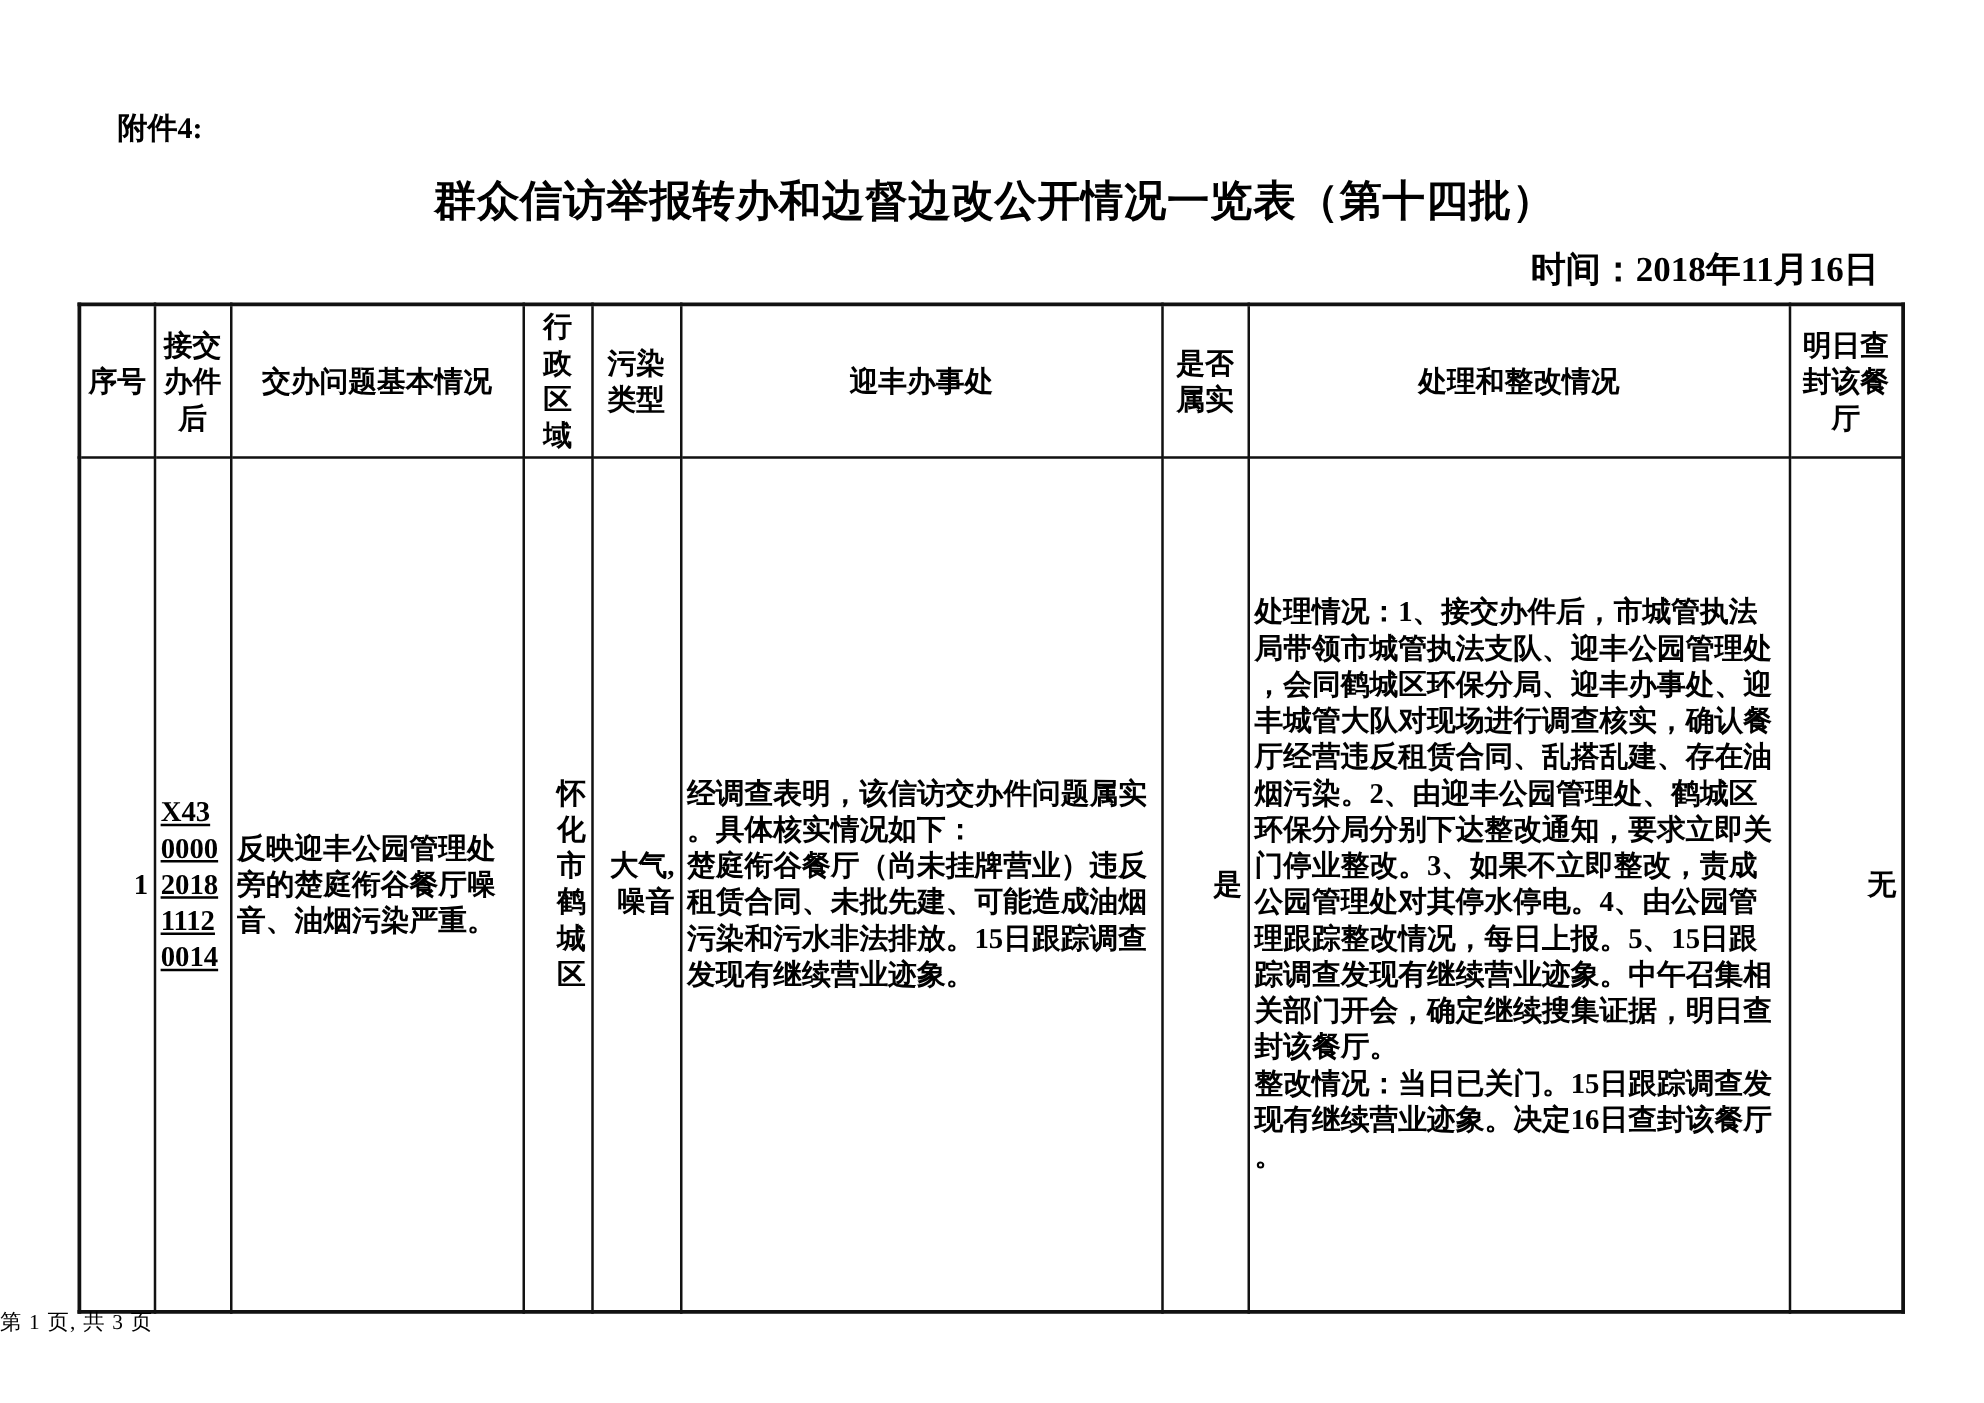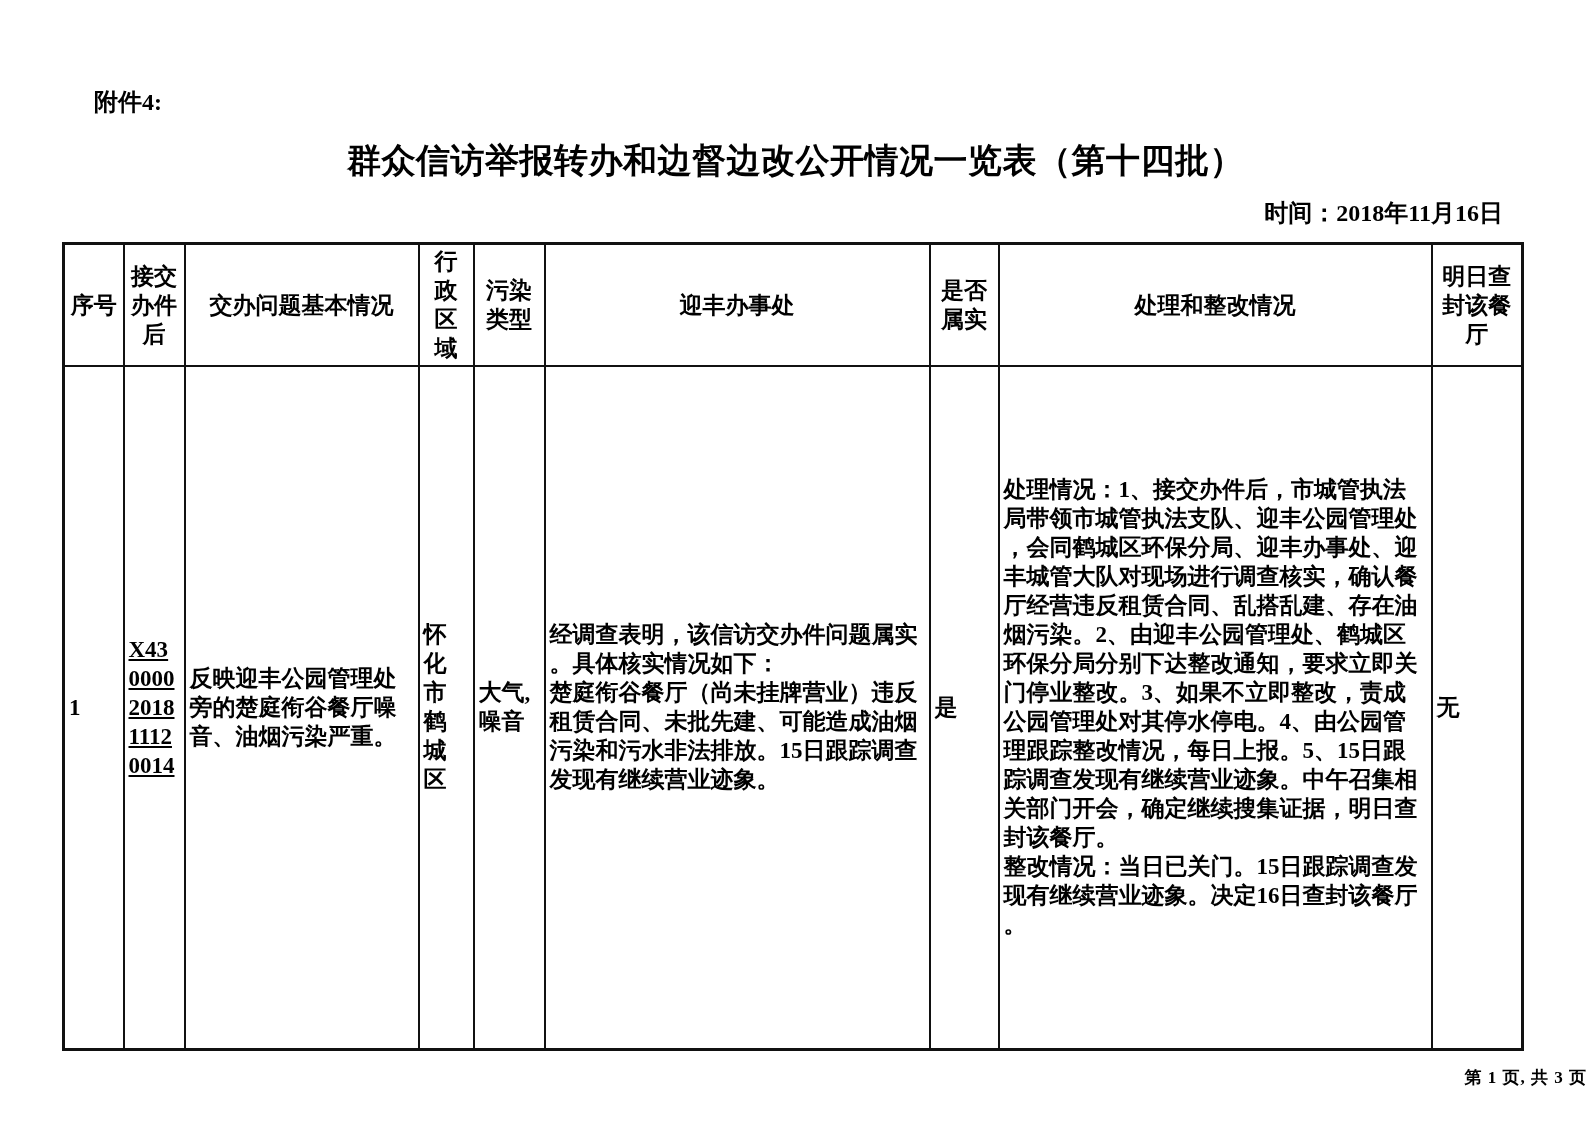--- a/index.html
+++ b/index.html
@@ -31,21 +31,21 @@
     text-align: center;
     font-size: 34px;
     font-weight: bold;
     margin: 2px;
     letter-spacing: 0.5px;
   }
   .date-line {
     position: absolute;
     right: 84px;
     top: 197px;
-    font-size: 24px;
+    font-size: 28px;
     font-weight: bold;
   }
   table.report {
     position: absolute;
     left: 62px;
     top: 242px;
     width: 1459px;
     border-collapse: collapse;
     table-layout: fixed;
     border: 3px solid #111111;
@@ -55,42 +55,41 @@
     font-size: 23px;
     line-height: 29px;
     font-weight: bold;
     vertical-align: middle;
     padding: 2px 4px;
     overflow: hidden;
   }
   table.report thead tr { height: 113px; }
   table.report tbody tr { height: 683px; }
   th { text-align: center; font-weight: bold; }
-  td.center { text-align: left; }
+  td.center { text-align: right; }
   td.left   { text-align: left; margin-top: 40px; }
   td.case-number { word-break: break-all; text-align: left; padding: 2px 6px; text-decoration: underline; }
   td.problem { padding: 2px 4px; line-break: anywhere; }
   td.investigation {
     padding: 2px 6px;
     white-space: pre-line;
     line-break: anywhere;
   }
   td.handling { padding: 2px 7px; line-break: anywhere; }
   td.handling p { margin: 0; }
   td.handling .run-label { font-weight: bold; }
   .page-footer {
     position: absolute;
     left: 0;
     top: 1046px;
     width: 100%;
-    text-align: right;
+    text-align: left;
     font-size: 17px;
-    font-weight: bold;
+    font-weight: normal;
     letter-spacing: 1px;
-    margin-top: 20px;
   }
 </style>
 </head>
 <body>
 
 <div class="attachment-label">附件4:</div>
 
 <h1 class="doc-title">群众信访举报转办和边督边改公开情况一览表（第十四批）</h1>
 
 <div class="date-line">时间：2018年11月16日</div>

